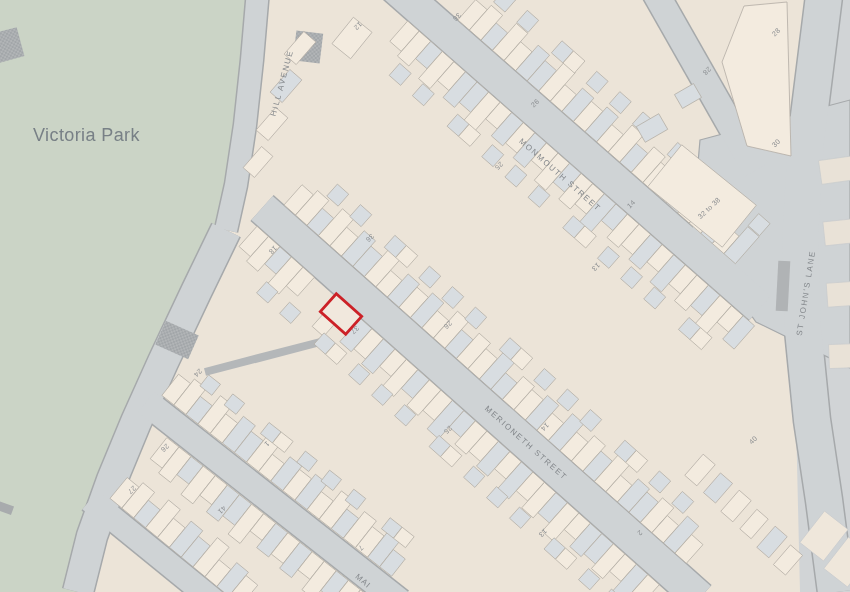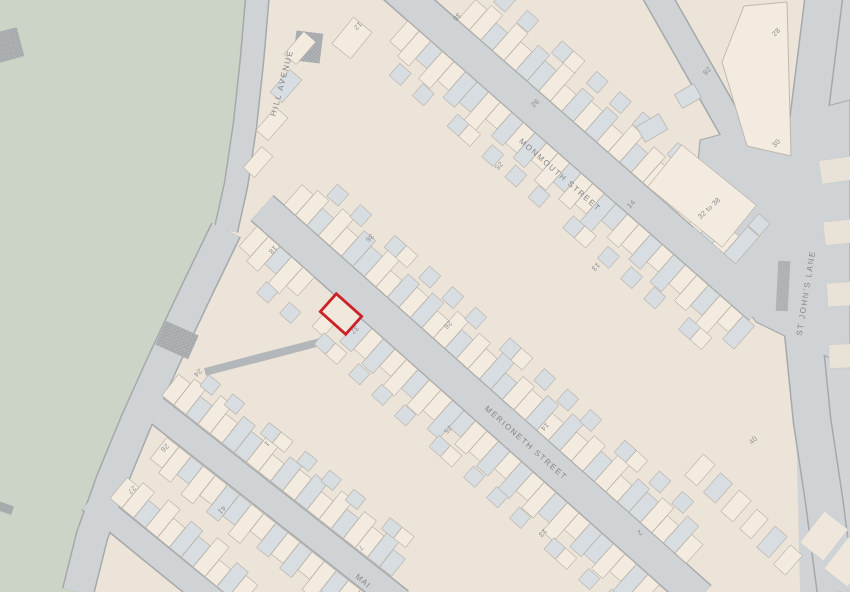--- a/index.html
+++ b/index.html
@@ -321,20 +321,21 @@
       <rect x="780" y="547" width="16" height="26" transform="rotate(41 788 560)" fill="#f3ebdf" stroke="#b2aca4" stroke-width="0.7"></rect>
       <rect x="820" y="158" width="36" height="24" transform="rotate(-8 838 170)" fill="#e9e2d7" stroke="#c8cbcd" stroke-width="0.7"></rect>
       <rect x="824" y="220" width="36" height="24" transform="rotate(-6 842 232)" fill="#e9e2d7" stroke="#c8cbcd" stroke-width="0.7"></rect>
       <rect x="827" y="282" width="36" height="24" transform="rotate(-4 845 294)" fill="#e9e2d7" stroke="#c8cbcd" stroke-width="0.7"></rect>
       <rect x="829" y="344" width="34" height="24" transform="rotate(-2 846 356)" fill="#e9e2d7" stroke="#c8cbcd" stroke-width="0.7"></rect>
       <rect x="809" y="516" width="30" height="40" transform="rotate(38 824 536)" fill="#efe7db" stroke="#c8cbcd" stroke-width="0.7"></rect>
       <rect x="833" y="542" width="30" height="40" transform="rotate(38 848 562)" fill="#efe7db" stroke="#c8cbcd" stroke-width="0.7"></rect>
       <rect x="324" y="302" width="34" height="24" transform="rotate(41.7 341 314)" fill="#f1e8dd" stroke="#cc2127" stroke-width="2.8"></rect>
     </svg>
 
+  <div class="park-lbl" style="left:33px;top:125px;">Victoria Park</div>
 
   <div class="street-lbl" style="left:282px;top:83px;--r:-75deg;">HILL AVENUE</div>
   <div class="street-lbl" style="left:560px;top:175px;--r:41.3deg;">MONMOUTH STREET</div>
   <div class="street-lbl" style="left:526px;top:443px;--r:41.7deg;">MERIONETH STREET</div>
   <div class="street-lbl" style="left:806px;top:293px;--r:-81deg;">ST JOHN'S LANE</div>
   <div class="street-lbl" style="left:363px;top:581px;--r:40deg;letter-spacing:1px;">MAI</div>
 
   <span class="hn" style="left:358px;top:26px;--r:137deg;">12</span>
   <span class="hn" style="left:457px;top:17px;--r:137deg;">36</span>
   <span class="hn" style="left:535px;top:103px;--r:-43deg;">26</span>

